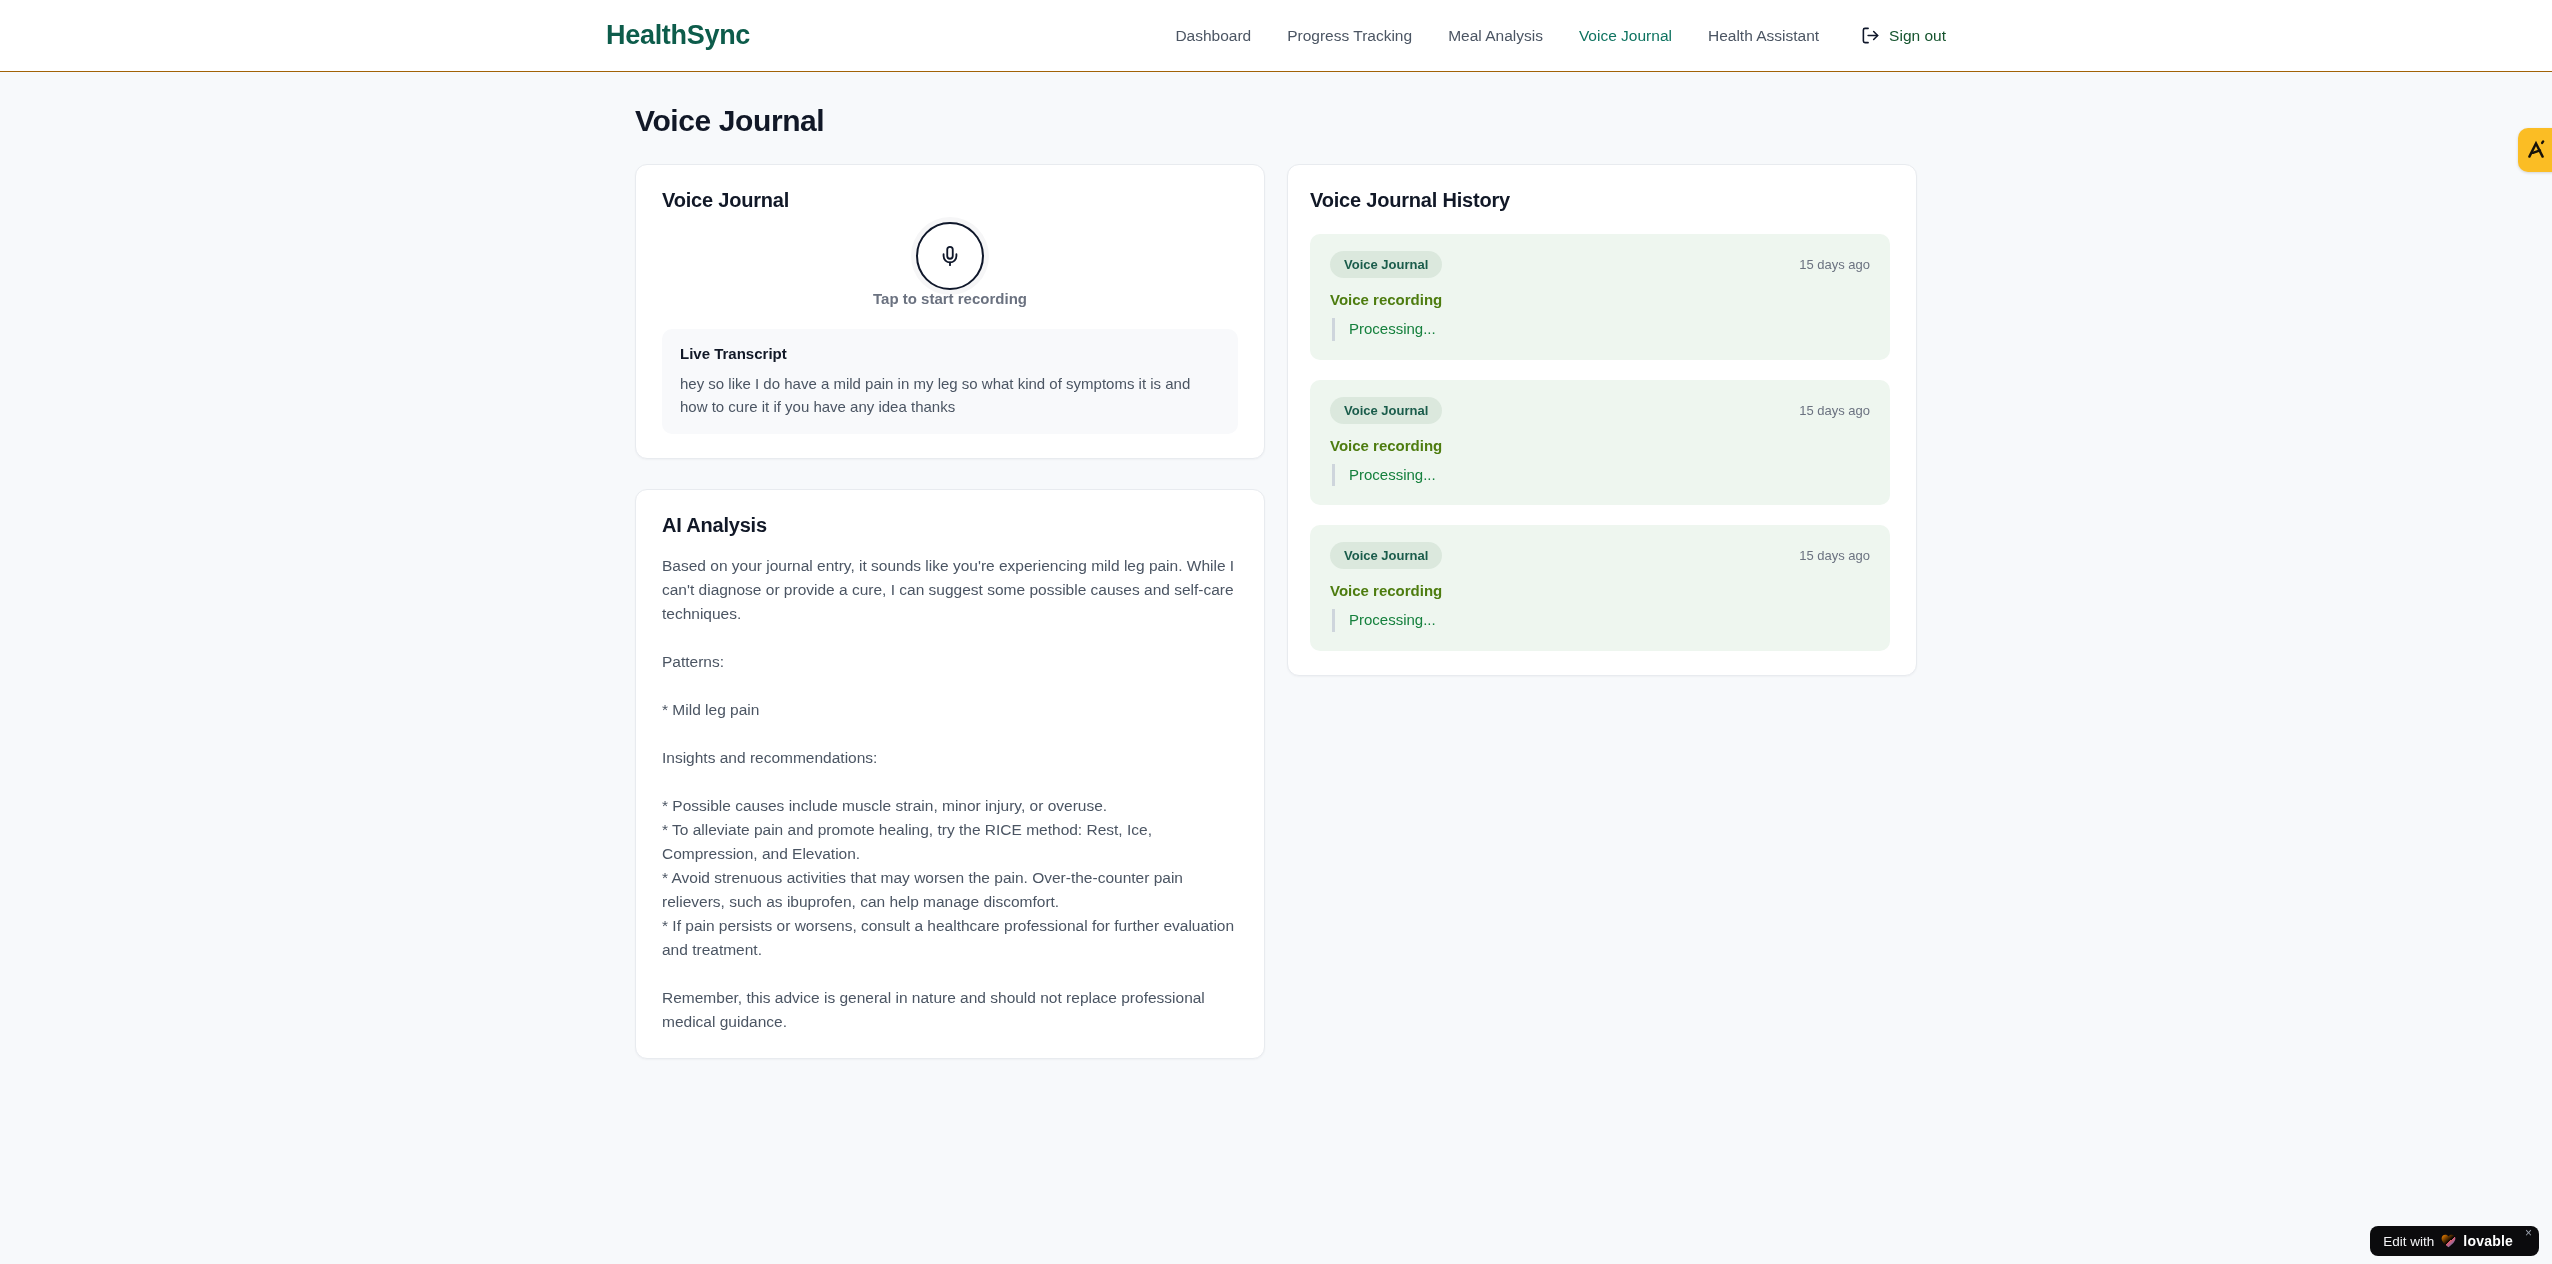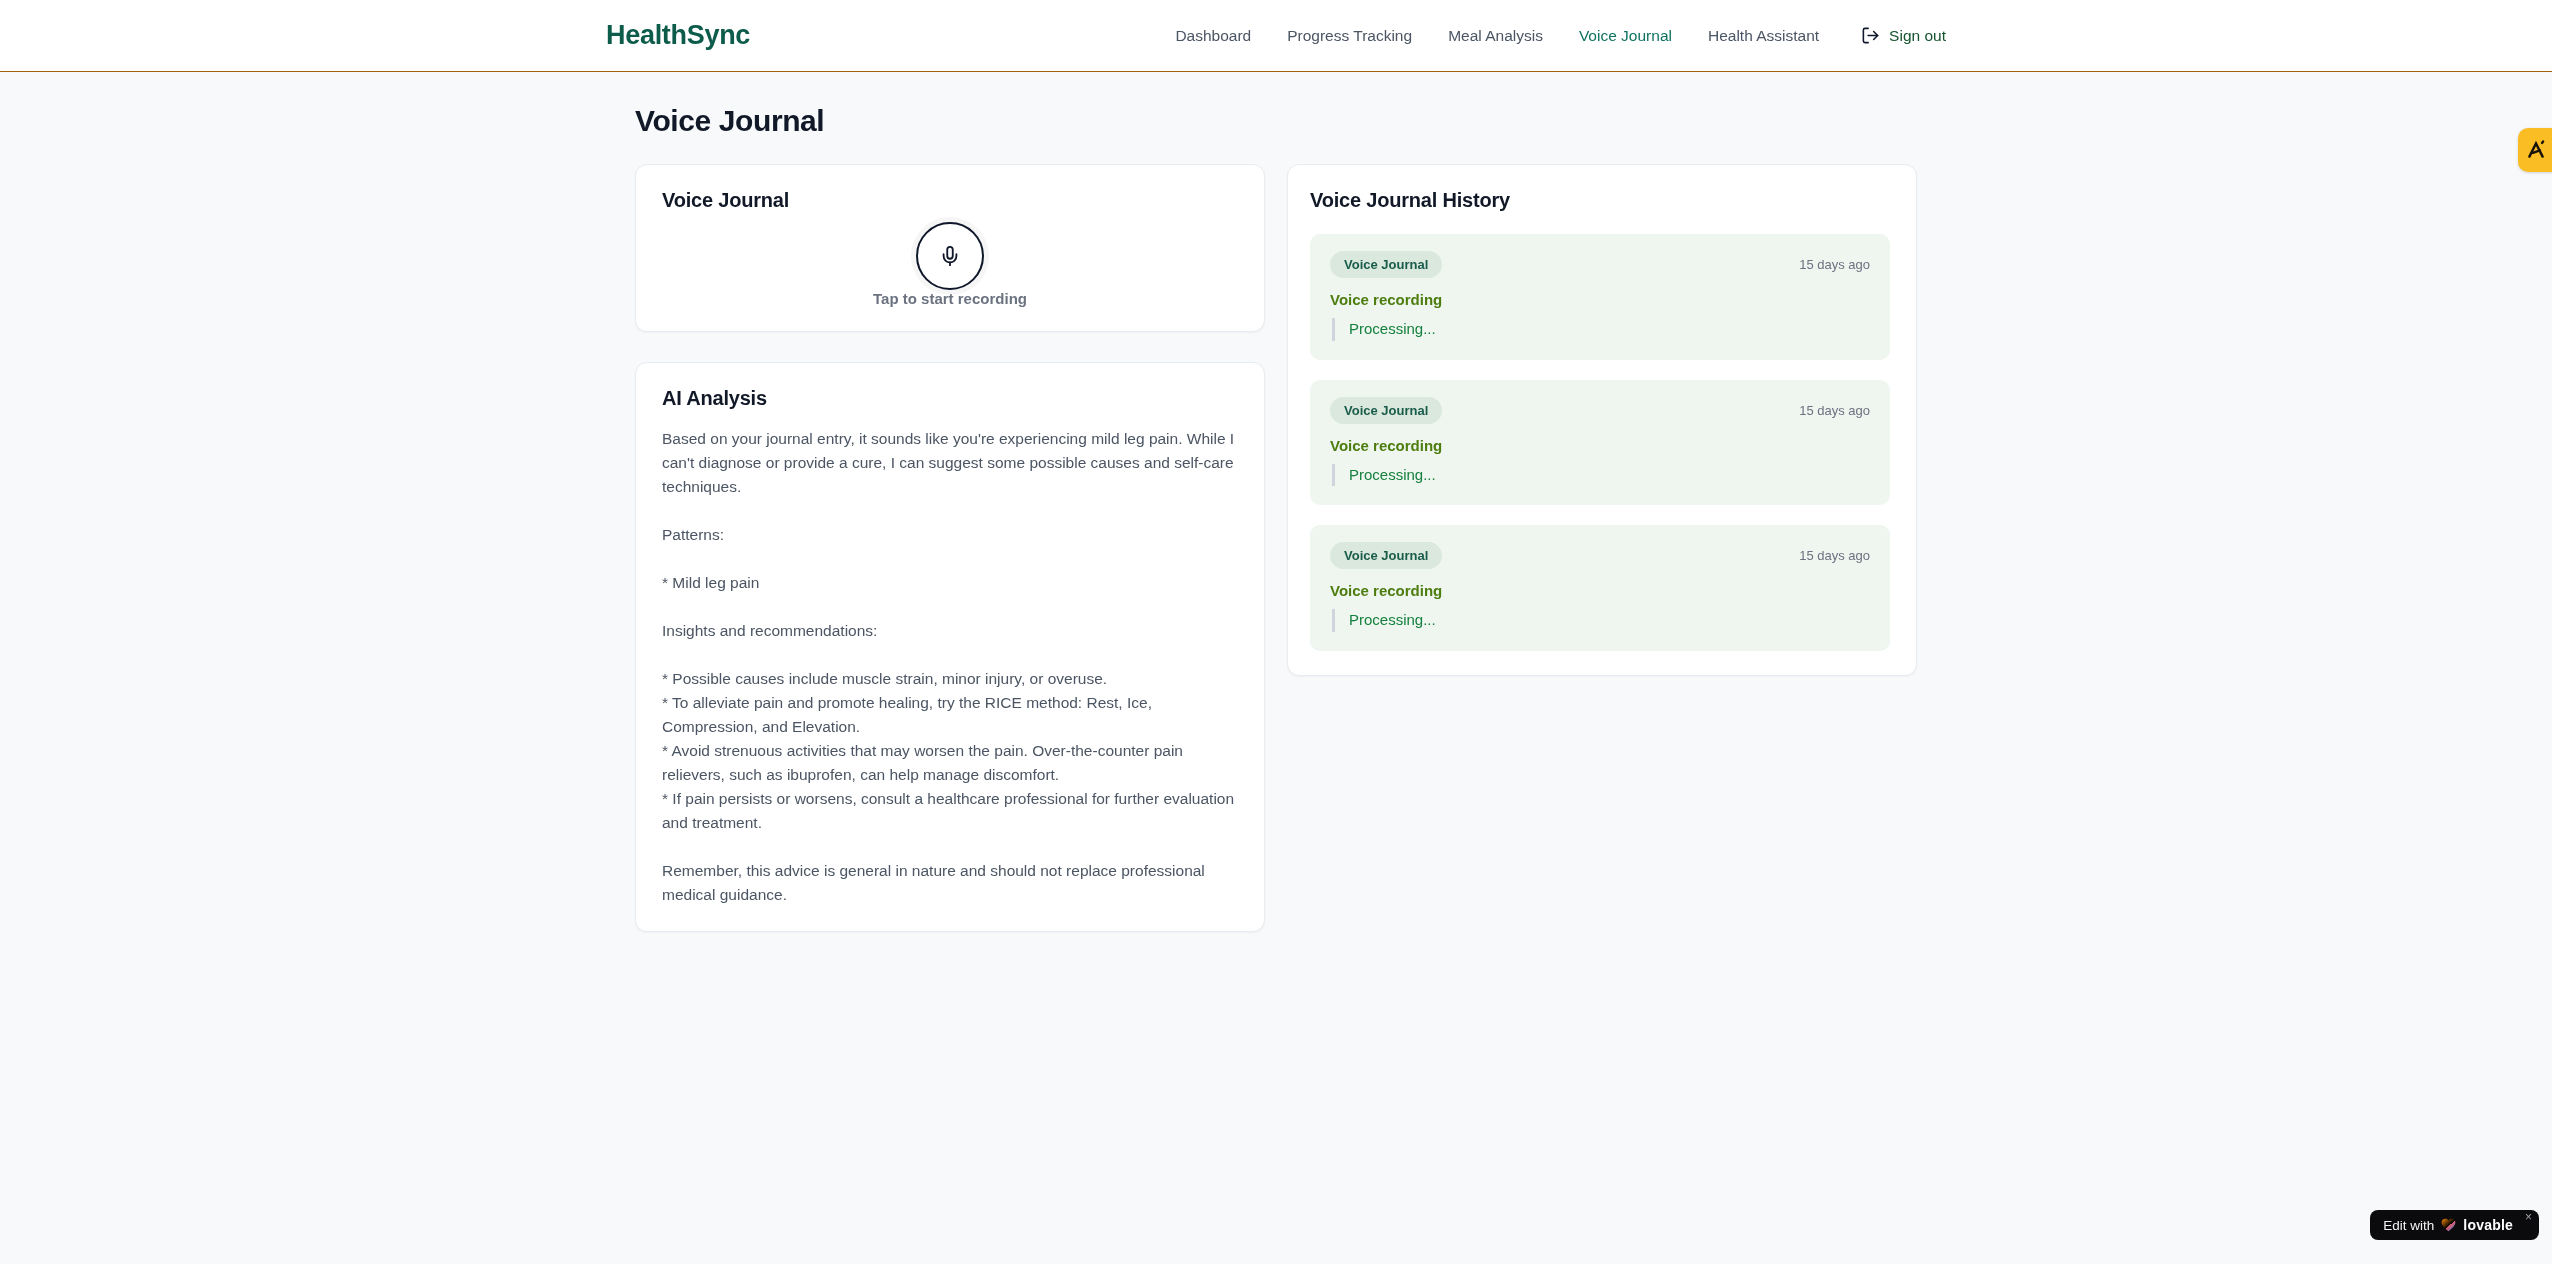--- a/index.html
+++ b/index.html
@@ -171,21 +171,21 @@
     display: flex; align-items: center;
     padding-left: 7px;
     cursor: pointer;
     box-shadow: 0 1px 3px rgba(0,0,0,0.15);
   }
   .side-badge svg { width: 22px; height: 22px; }
 
   .lovable-badge {
     position: absolute;
     right: 13px;
-    bottom: 24px;
+    bottom: 8px;
     height: 30px;
     background: #0b0b0d;
     border-radius: 8px;
     display: flex;
     align-items: center;
     gap: 7px;
     padding: 0 26px 0 13px;
     cursor: pointer;
   }
   .lovable-prefix { color: #f3f4f6; font-size: 13.5px; }
@@ -237,20 +237,24 @@
         <div class="mic-area">
           <button class="mic-btn">
             <svg viewBox="0 0 24 24" fill="none" stroke-width="2" stroke-linecap="round" stroke-linejoin="round">
               <path d="M12 2a3 3 0 0 0-3 3v7a3 3 0 0 0 6 0V5a3 3 0 0 0-3-3Z"></path>
               <path d="M19 10v2a7 7 0 0 1-14 0v-2"></path>
               <line x1="12" y1="19" x2="12" y2="22"></line>
             </svg>
           </button>
           <div class="mic-hint">Tap to start recording</div>
         </div>
+        <div class="transcript-box">
+          <div class="transcript-title">Live Transcript</div>
+          <div class="transcript-text">hey so like I do have a mild pain in my leg so what kind of symptoms it is and how to cure it if you have any idea thanks</div>
+        </div>
       </section>
 
       <section class="card">
         <h2 class="card-title">AI Analysis</h2>
         <div class="analysis-body">Based on your journal entry, it sounds like you're experiencing mild leg pain. While I can't diagnose or provide a cure, I can suggest some possible causes and self-care techniques.
 
 Patterns:
 
 * Mild leg pain
 

